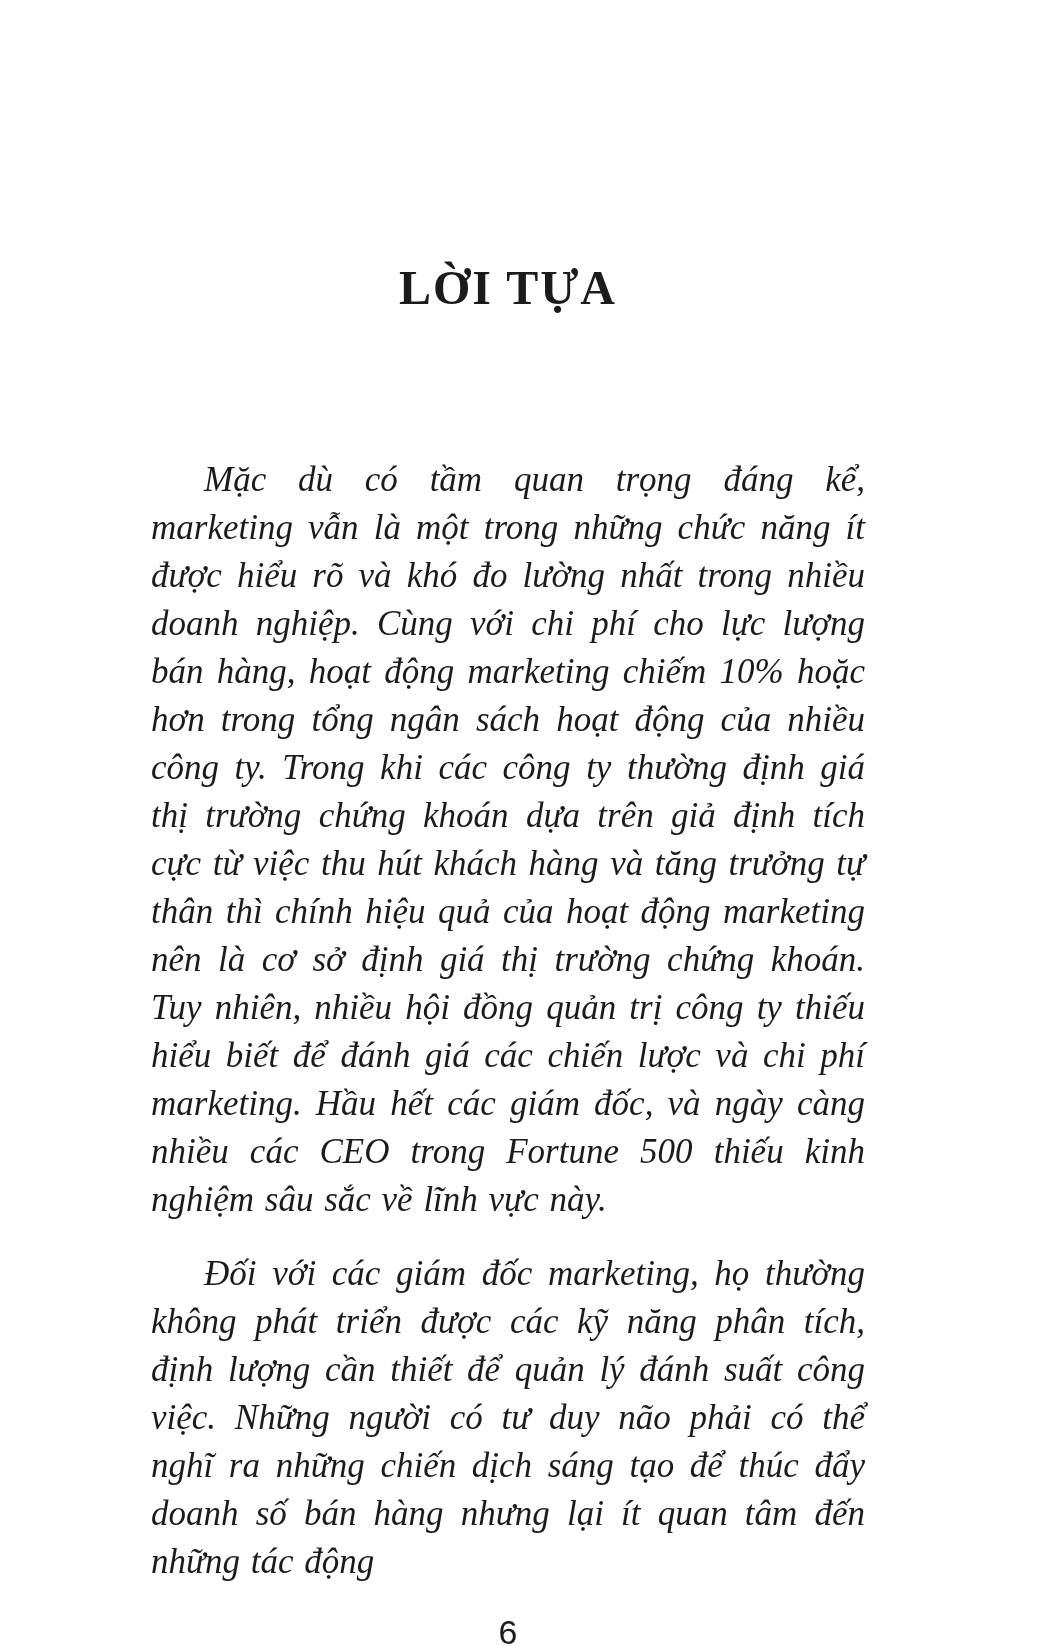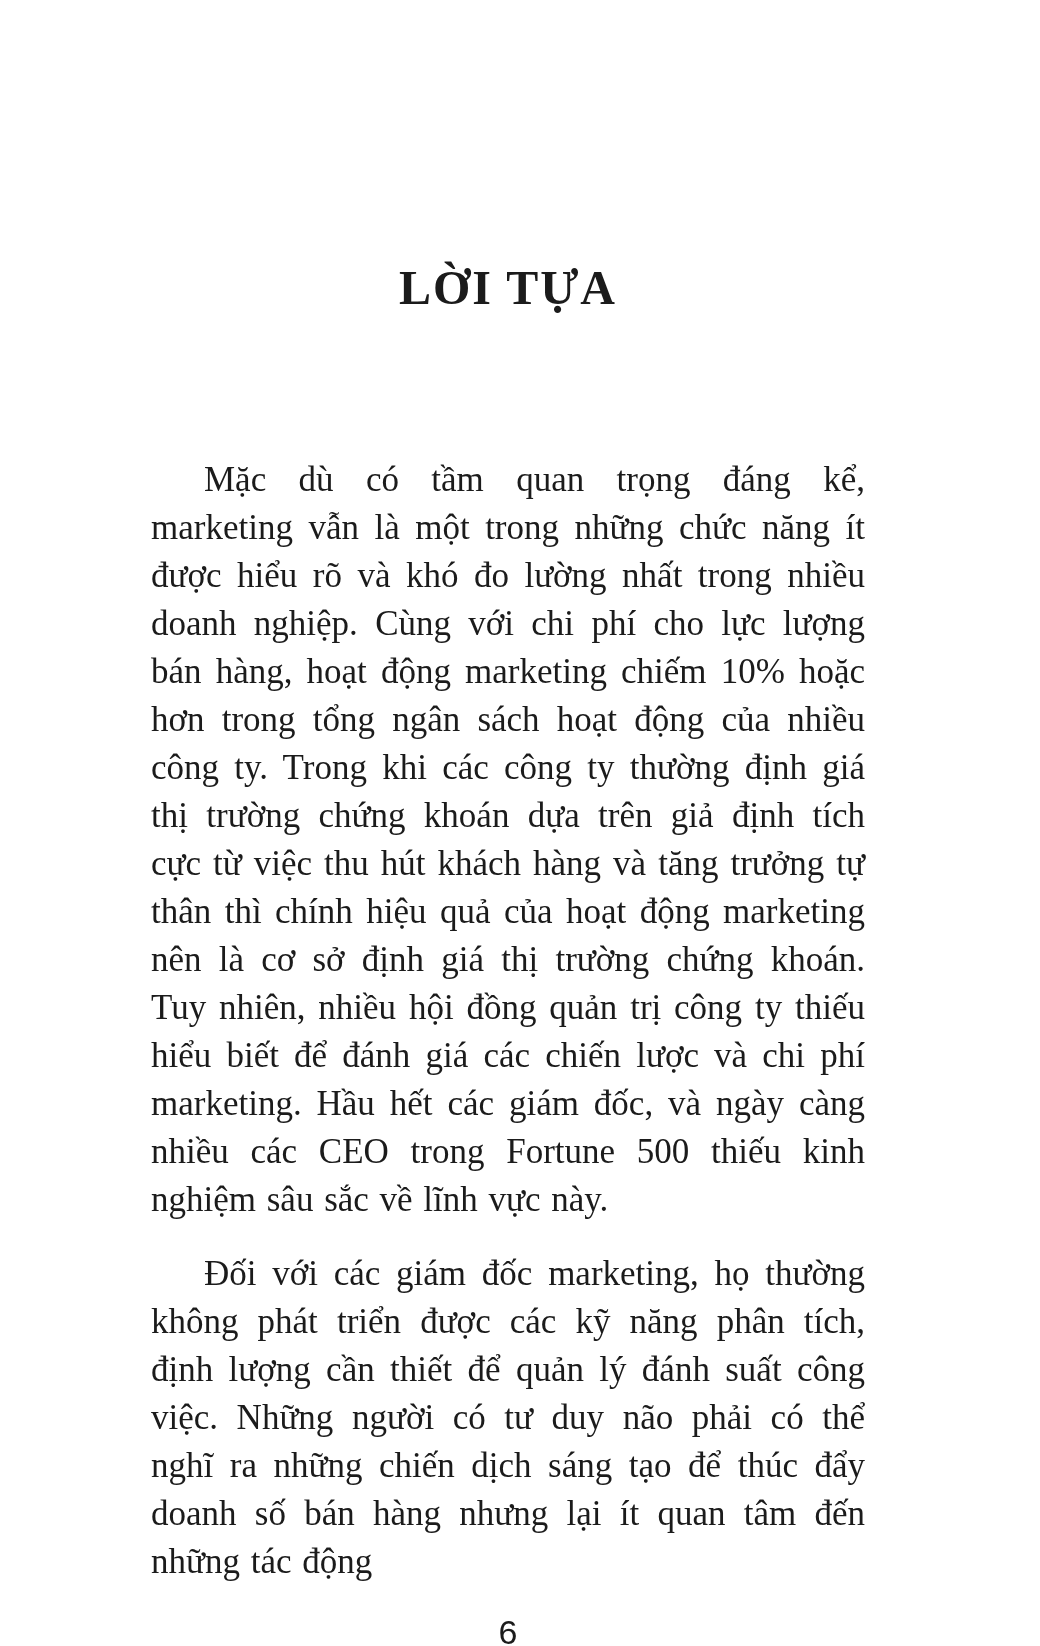--- a/index.html
+++ b/index.html
@@ -32,20 +32,21 @@
     margin: 138px auto 0 auto;
   }
   .para {
     margin: 0;
     font-size: 35px;
     line-height: 48px;
     text-align: justify;
     text-indent: 53px;
     word-spacing: 2px;
     color: #1b1b1b;
+    font-style: italic;
   }
   .para + .para {
     margin-top: 26px;
   }
   .pagenum {
     margin-top: 26px;
     text-align: center;
     font-family: "Liberation Sans", "DejaVu Sans", sans-serif;
     font-size: 34px;
     line-height: 40px;

